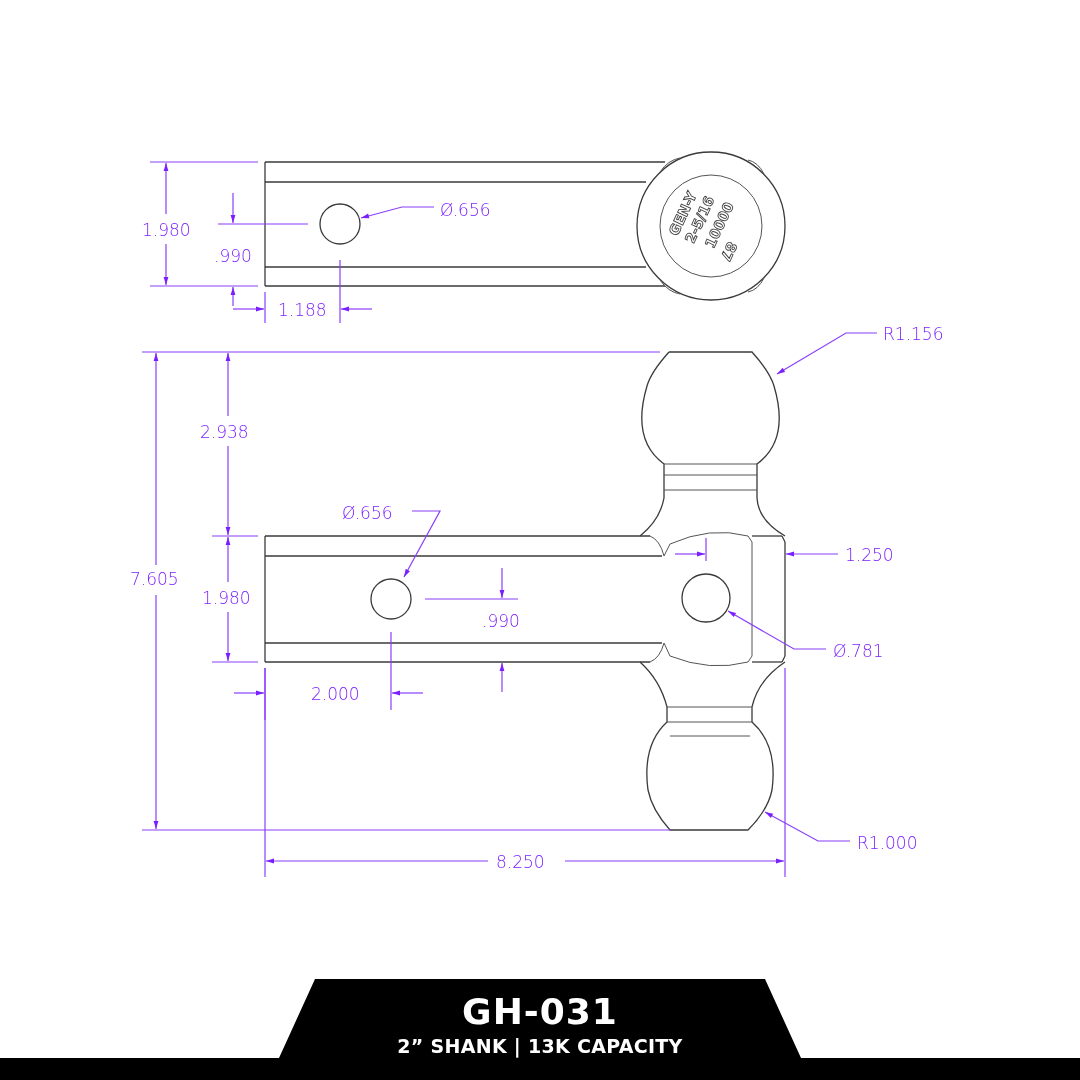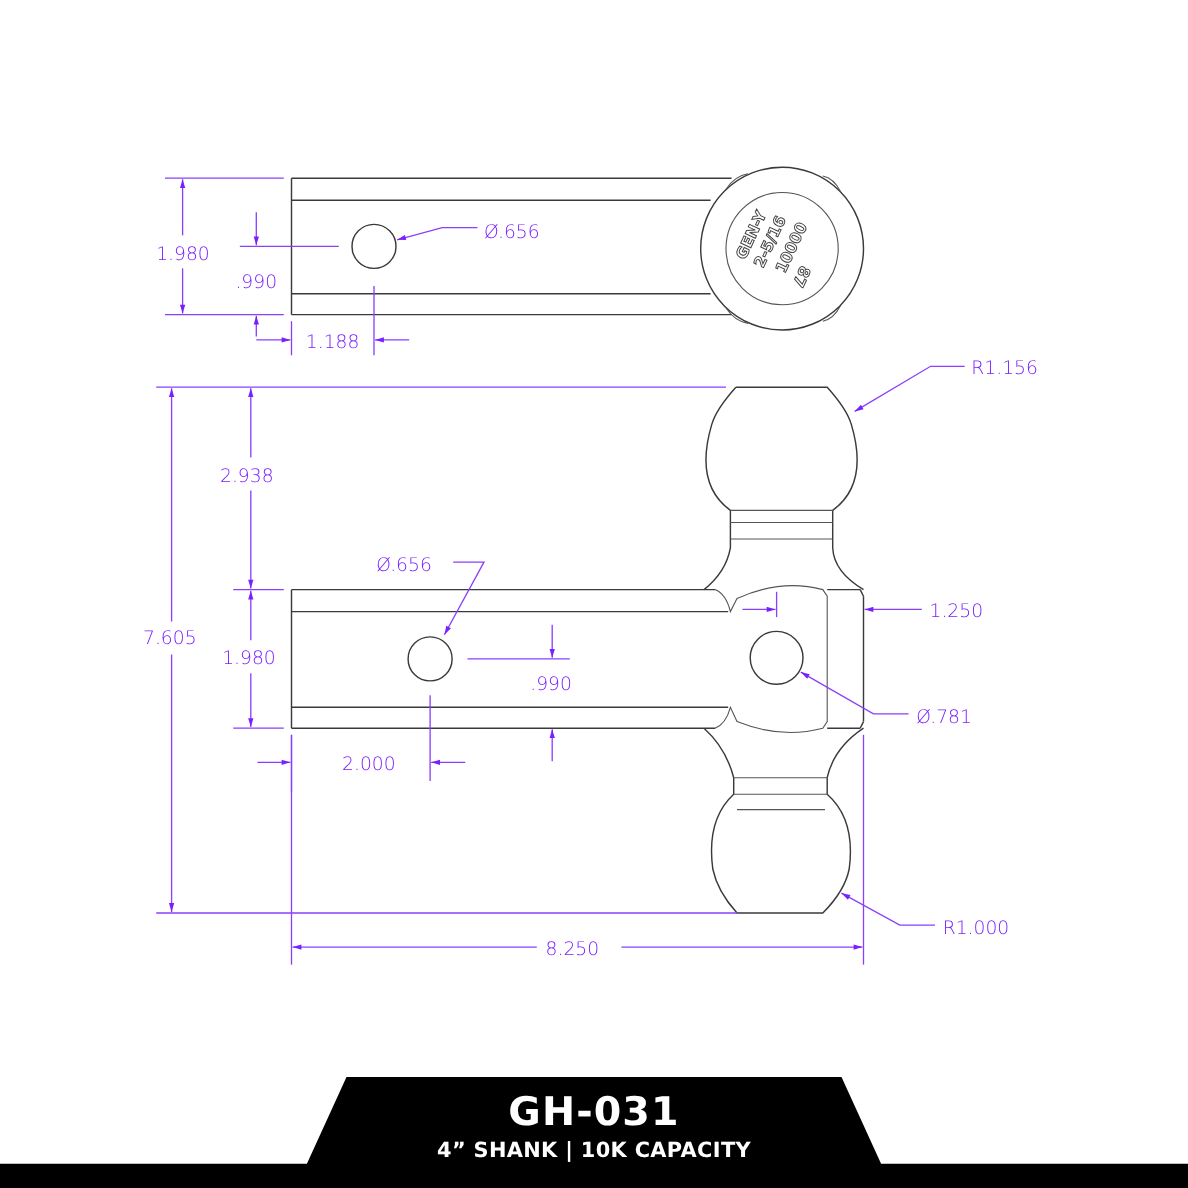--- a/index.html
+++ b/index.html
@@ -183,13 +183,13 @@
       <line class="dim" x1="488" y1="861" x2="266" y2="861" marker-end="url(#ah)"></line>
       <line class="dim" x1="565" y1="861" x2="784" y2="861" marker-end="url(#ah)"></line>
       <text class="dimtext" x="496" y="868">8.250</text>
     </g>
   </g>
 
   <path d="M0,1058 L279,1058 L315,979 L765,979 L801,1058 L1080,1058 L1080,1080 L0,1080 Z" fill="#000000"></path>
 </svg>
 
 <div class="banner-title">GH-031</div>
-<div class="banner-sub">4” SHANK | 10K CAPACITY</div>
+<div class="banner-sub">2” SHANK | 13K CAPACITY</div>
 
 </body></html>

